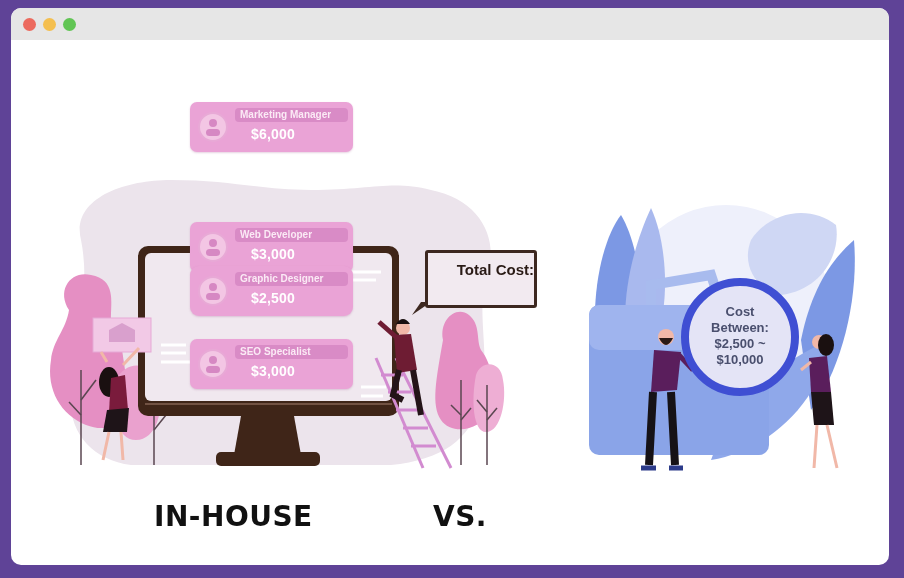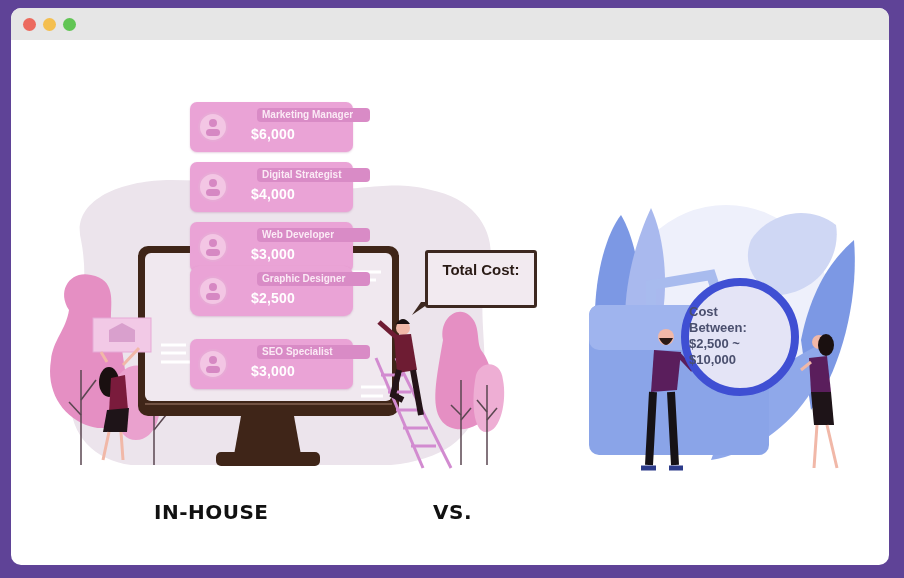--- a/index.html
+++ b/index.html
@@ -54,62 +54,61 @@
   }
   .card .role {
     position: absolute; left: 45px; top: 6px;
     width: 113px; height: 14px;
     background: #d98bc6;
     border-radius: 4px;
     color: #fbeaf5;
     font-size: 10px; font-weight: bold;
     line-height: 14px; padding-left: 5px;
     white-space: nowrap;
-    margin-left: 22px;
   }
   .card .amount {
     position: absolute; left: 49px; top: 24px;
     color: #ffffff; font-size: 14px; font-weight: bold;
     letter-spacing: 0.2px;
     margin-left: 12px;
   }
 
   
   .bubble {
     position: absolute; left: 414px; top: 210px;
     width: 112px; height: 58px;
     background: #f2eaf0;
     border: 3px solid #3d2820;
     border-radius: 3px;
-    text-align: center;
+    text-align: right;
     color: #2a1b16;
     font-weight: bold;
     font-size: 15px;
     line-height: 20px;
     padding-top: 7px;
   }
 
   
   .lens {
     position: absolute; left: 670px; top: 238px;
     width: 118px; height: 118px; border-radius: 50%;
     background: #e4e4f6;
     border: 8px solid #3f4fd3;
-    text-align: left;
+    text-align: center;
     color: #4a4f6e;
     font-weight: bold;
     font-size: 13px;
     line-height: 16px;
     padding-top: 18px;
   }
 
   .label {
     position: absolute; top: 460px;
     font-family: "DejaVu Sans", sans-serif;
-    font-weight: bold; font-size: 20px; color: #111111;
+    font-weight: bold; font-size: 28px; color: #111111;
     letter-spacing: 0.5px;
   }
 </style>
 </head>
 <body>
 
 <div class="window">
   <div class="titlebar">
     <span class="dot red"></span>
     <span class="dot yellow"></span>
@@ -217,28 +216,20 @@
     </svg>
 
     <div class="card" style="top:62px;">
       <div class="avatar">
           <div class="head"></div>
           <div class="body"></div>
         </div>
       <div class="role">Marketing Manager</div>
       <div class="amount">$6,000</div>
     </div>
-    <div class="card" style="top:122px;">
-      <div class="avatar">
-          <div class="head"></div>
-          <div class="body"></div>
-        </div>
-      <div class="role">Digital Strategist</div>
-      <div class="amount">$4,000</div>
-    </div>
     <div class="card" style="top:182px;">
       <div class="avatar">
           <div class="head"></div>
           <div class="body"></div>
         </div>
       <div class="role">Web Developer</div>
       <div class="amount">$3,000</div>
     </div>
     <div class="card" style="top:226px;border-radius:9px;">
       <div class="avatar">

